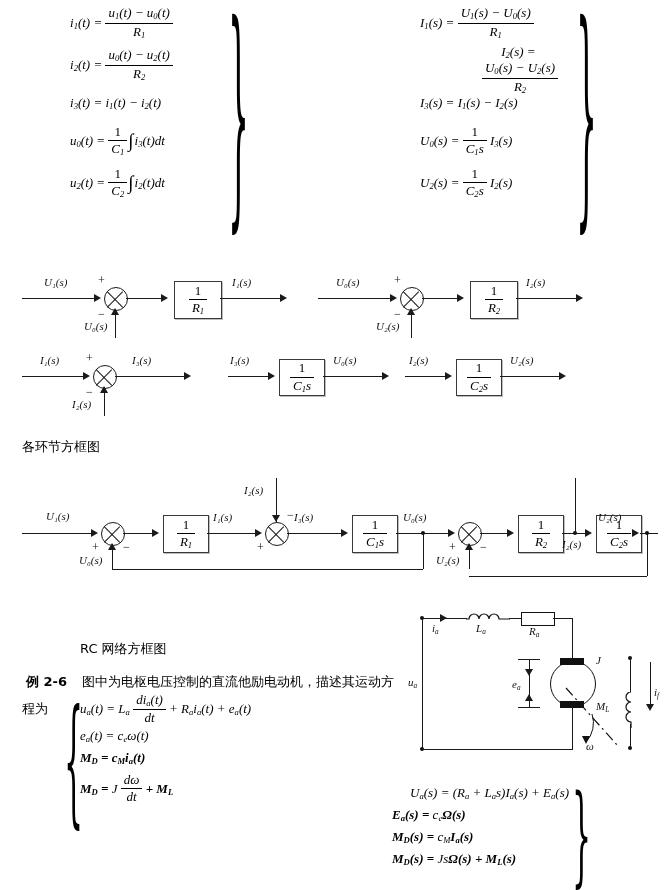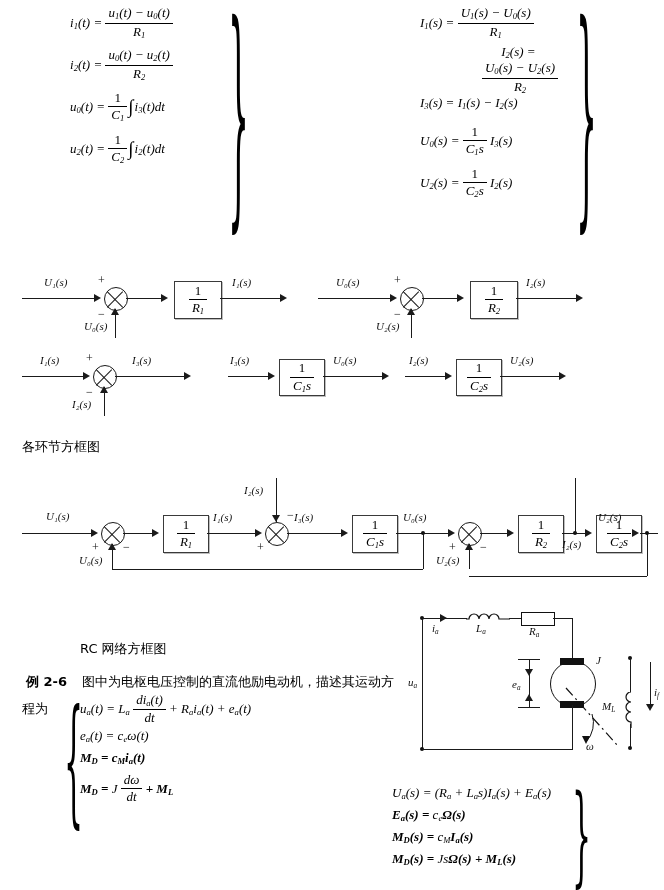--- a/index.html
+++ b/index.html
@@ -58,20 +58,23 @@
         <span class="den">R<sub>1</sub></span>
       </span>
     </div>
     <div class="math eqrow" style="height:42px;">
       <span>i<sub>2</sub>(t)&nbsp;=&nbsp;</span>
       <span class="frac">
         <span class="num">u<sub>0</sub>(t) − u<sub>2</sub>(t)</span>
         <span class="den">R<sub>2</sub></span>
       </span>
     </div>
+    <div class="math eqrow" style="height:34px;">
+      <span>i<sub>3</sub>(t)&nbsp;=&nbsp;i<sub>1</sub>(t) − i<sub>2</sub>(t)</span>
+    </div>
     <div class="math eqrow" style="height:42px;">
       <span>u<sub>0</sub>(t)&nbsp;=&nbsp;</span>
       <span class="frac">
         <span class="num up">1</span>
         <span class="den">C<sub>1</sub></span>
       </span>
       <span class="intg">∫</span>
       <span>i<sub>3</sub>(t)dt</span>
     </div>
     <div class="math eqrow" style="height:42px;">
@@ -378,37 +381,37 @@
 
     <div class="wire v" style="left:20px;top:14px;height:131px;"></div>
     <div class="node" style="left:18px;top:143px;"></div>
     <div class="wire h" style="left:20px;top:145px;width:151px;"></div>
 
     <svg class="abs" style="left:160px;top:80px;" width="90" height="70" viewBox="0 0 90 70">
       <path d="M4 4 L56 62" stroke="#111" stroke-width="1.2" fill="none" stroke-dasharray="10 4 2 4"></path>
       <path d="M30 30 A 28 28 0 0 1 24 58" stroke="#111" stroke-width="1" fill="none"></path>
       <path d="M20 52 L24 60 L28 52 Z" fill="#111"></path>
     </svg>
-    <div class="lbl" style="left:200px;top:96px;">M<sub>L</sub></div>
+    <div class="lbl" style="left:194px;top:96px;">M<sub>L</sub></div>
     <div class="lbl" style="left:184px;top:136px;">ω</div>
 
     <div class="node" style="left:226px;top:52px;"></div>
     <div class="wire v" style="left:228px;top:54px;height:34px;"></div>
     <svg class="abs" style="left:222px;top:88px;" width="14" height="36" viewBox="0 0 14 36">
       <path d="M7 0 A5 5 0 0 0 7 10 A5 5 0 0 0 7 20 A5 5 0 0 0 7 30 L7 36" fill="none" stroke="#111" stroke-width="1.2"></path>
     </svg>
     <div class="wire v" style="left:228px;top:120px;height:24px;"></div>
     <div class="node" style="left:226px;top:142px;"></div>
     <div class="wire v" style="left:248px;top:58px;height:46px;"></div>
     <div class="arrowD" style="left:244px;top:100px;"></div>
     <div class="lbl" style="left:252px;top:82px;">i<sub>f</sub></div>
   </div>
 
   <div class="abs" style="left:392px; top:785px; width:220px; height:100px;">
-    <div class="math" style="position:absolute;left:0;top:0;">
+    <div class="math" style="position:absolute;left:18px;top:0;">
       U<sub>a</sub>(s)&nbsp;=&nbsp;(R<sub>a</sub> + L<sub>a</sub>s)I<sub>a</sub>(s) + E<sub>a</sub>(s)
     </div>
     <div class="math bold" style="position:absolute;left:0;top:22px;">
       E<sub>a</sub>(s)&nbsp;=&nbsp;<span style="font-weight:normal;text-align:center;">c<sub>e</sub></span>Ω(s)
     </div>
     <div class="math bold" style="position:absolute;left:0;top:44px;">
       M<sub>D</sub>(s)&nbsp;=&nbsp;<span style="font-weight:normal;">c<sub>M</sub></span>I<sub>a</sub>(s)
     </div>
     <div class="math bold" style="position:absolute;left:0;top:66px;">
       M<sub>D</sub>(s)&nbsp;=&nbsp;<span style="font-weight:normal;">Js</span>Ω(s) + M<sub>L</sub>(s)

